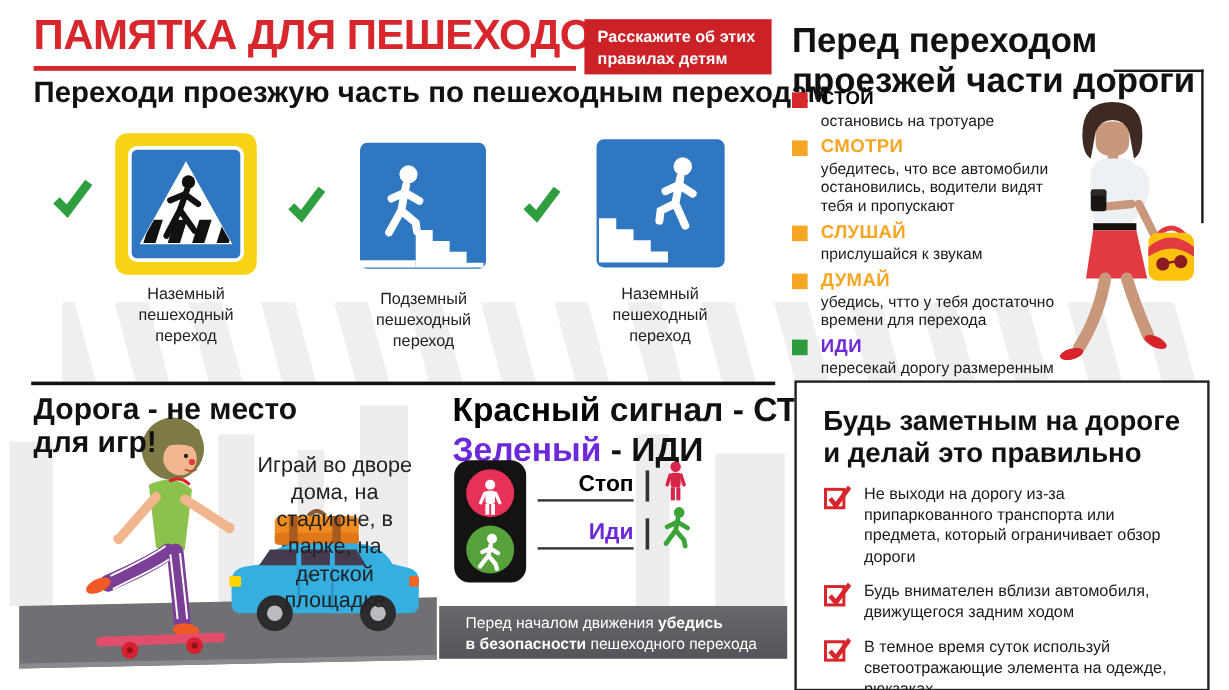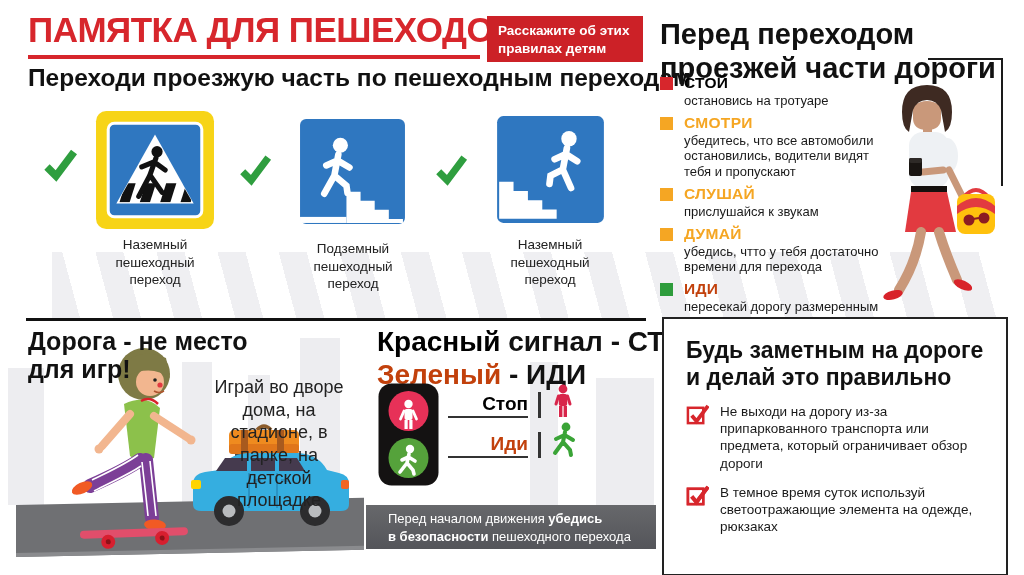--- a/index.html
+++ b/index.html
@@ -28,21 +28,21 @@
   .right-title{left:660px;top:18px;font-size:29px;font-weight:bold;line-height:1.16;color:#111;z-index:5;}
   .l-line-h{left:928px;top:58px;width:75px;height:2px;background:#1a1a1a;}
   .l-line-v{left:1001px;top:58px;width:2px;height:128px;background:#1a1a1a;}
   .steps{left:660px;top:74px;width:225px;z-index:5;}
   .step{position:relative;padding-left:24px;margin-bottom:6px;}
   .step .bullet{position:absolute;left:0;top:3px;width:13px;height:13px;}
   .step .label{font-size:15.5px;font-weight:bold;letter-spacing:.3px;}
   .step .desc{font-size:13px;line-height:1.17;margin-top:1px;color:#1a1a1a;}
   .c-red{color:#000000;} .bg-red{background:#d7262c;}
   .c-orange{color:#f5a623;} .bg-orange{background:#f5a623;}
-  .c-green{color:#c2410c;} .bg-green{background:#2e9c3c;}
+  .c-green{color:#6d28d9;} .bg-green{background:#2e9c3c;}
 
   .woman{left:853px;top:80px;z-index:5;}
 
   
   .skyline{background:#ededf0;z-index:1;}
   .noplay-title{left:28px;top:327px;font-size:25px;font-weight:bold;line-height:1.12;color:#111;z-index:5;}
   .noplay-text{left:206px;top:376px;width:146px;font-size:18px;line-height:1.26;text-align:center;color:#222;z-index:5;}
   .road{left:16px;top:505px;width:348px;height:48px;background:#6f7073;border-bottom:4px solid #8a8b8e;
         transform:skewY(-1.2deg);transform-origin:left top;z-index:2;}
   .girl{left:38px;top:338px;z-index:4;}
@@ -316,20 +316,21 @@
           <rect x="2" y="5" width="16" height="16" fill="none" stroke="#d7262c" stroke-width="2.6"></rect>
           <path d="M6 13 L11 19 L23 3" stroke="#d7262c" stroke-width="4" fill="none"></path>
         </svg>
       <span>Не выходи на дорогу из-за припаркованного транспорта или предмета, который ограничивает обзор дороги</span>
     </div>
     <div class="vis-item">
       <svg class="cb" viewBox="0 0 24 24">
           <rect x="2" y="5" width="16" height="16" fill="none" stroke="#d7262c" stroke-width="2.6"></rect>
           <path d="M6 13 L11 19 L23 3" stroke="#d7262c" stroke-width="4" fill="none"></path>
         </svg>
+      <span>Будь внимателен вблизи автомобиля, движущегося задним ходом</span>
     </div>
     <div class="vis-item">
       <svg class="cb" viewBox="0 0 24 24">
           <rect x="2" y="5" width="16" height="16" fill="none" stroke="#d7262c" stroke-width="2.6"></rect>
           <path d="M6 13 L11 19 L23 3" stroke="#d7262c" stroke-width="4" fill="none"></path>
         </svg>
       <span>В темное время суток используй светоотражающие элемента на одежде, рюкзаках</span>
     </div>
   </div>
 

